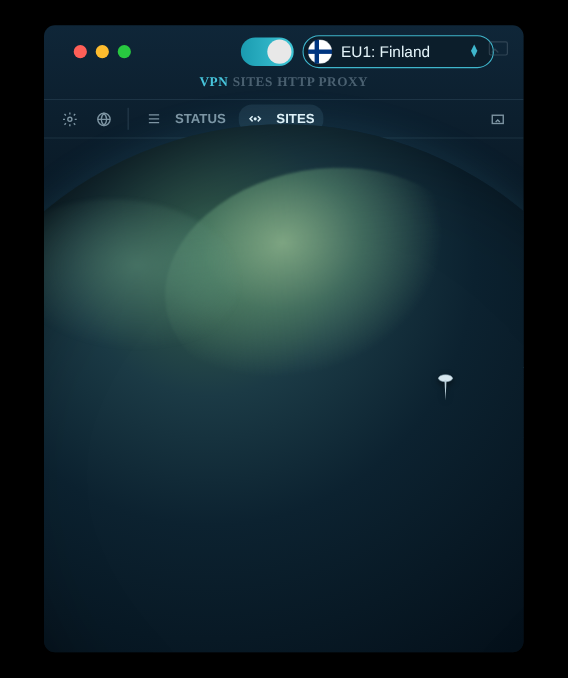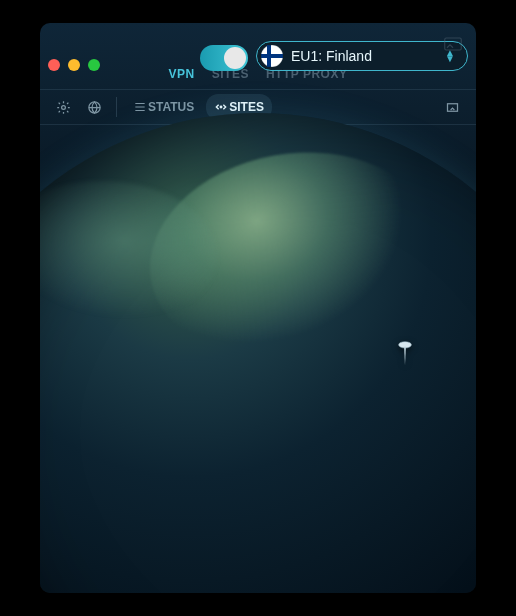--- a/index.html
+++ b/index.html
@@ -17,22 +17,22 @@
     height: 570px;
     background: linear-gradient(180deg, #0f2638 0%, #091824 30%, #050b12 100%);
     border-radius: 10px;
     overflow: hidden;
     position: relative;
     box-shadow: 0 20px 60px rgba(0,0,0,0.7);
   }
   .titlebar {
     height: 48px;
     display: flex;
-    align-items: flex-end;
-    padding: 0 8px;
+    align-items: center;
+    padding: 0 27px;
     position: relative;
   }
   .traffic { display: flex; gap: 8px; }
   .traffic span { width: 12px; height: 12px; border-radius: 50%; display: block; }
   .tl-close { background: #ff5f57; }
   .tl-min  { background: #febc2e; }
   .tl-max  { background: #28c840; }
   .toggle {
     margin-left: 100px;
     width: 48px; height: 26px; border-radius: 13px;
@@ -54,36 +54,36 @@
     color: #e6f6fb; font-size: 14px;
   }
   .flag { width: 22px; height: 22px; border-radius: 50%; display: flex; align-items:center; justify-content:center;}
   .flag svg { width:22px; height:22px; }
   .pill-arrows { margin-left: auto; color:#3fb6cc; font-size:10px; line-height:5px; text-align:center;}
   .pill-arrows div { height:6px; }
   .cast-icon { position:absolute; right:14px; top:14px; color:#516473; opacity:.5;}
   .cast-icon svg { width:18px; height:14px; }
 
   .proto-tabs {
-    display:flex; justify-content:center; gap:17px; font-size:12px; font-weight:600;
-    margin-top: -4px; margin-bottom: 8px;
+    display:flex; justify-content:center; gap:4px; font-size:12px; font-weight:600;
+    margin-top: -4px; margin-bottom: 8px; font-family: Liberation Serif, serif;
   }
   .proto-tabs div { color:#4a6070; letter-spacing: .5px;}
   .proto-tabs .active { color:#47c4db; }
 
   .subnav {
     height: 36px;
     border-top: 1px solid rgba(80,110,130,.25);
     border-bottom: 1px solid rgba(80,110,130,.25);
     display:flex; align-items:center; padding: 0 10px; gap: 4px;
     color:#7e95a3; font-size:12px; font-weight:600;
   }
   .subnav .icon { color:#7e95a3; display:flex; align-items:center; padding: 6px;}
   .subnav .icon svg { width:15px; height:15px; }
-  .subnav .navbtn { display:flex; align-items:center; gap:1px; padding:6px 8px; border-radius:4px;}
+  .subnav .navbtn { display:flex; align-items:center; gap:12px; padding:6px 8px; border-radius:4px;}
   .subnav .navbtn.active { color:#e8f6fb; background: rgba(120,180,210,.12); border-radius:12px;}
   .subnav .navbtn svg { width:14px; height:14px;}
   .subnav .spacer { flex:1; }
   .divider { width:1px; height:20px; background:rgba(100,130,150,.3); margin:0 4px;}
 
   .content { padding: 14px 22px 0 22px; }
   .chip-row { display:flex; justify-content:center; gap:12px; margin-bottom:16px; }
   .chip {
     border:1px solid #6a8897; border-radius: 14px; padding: 5px 16px;
     font-size: 13px; color:#d8eef6; display:flex; align-items:center; gap:8px;

